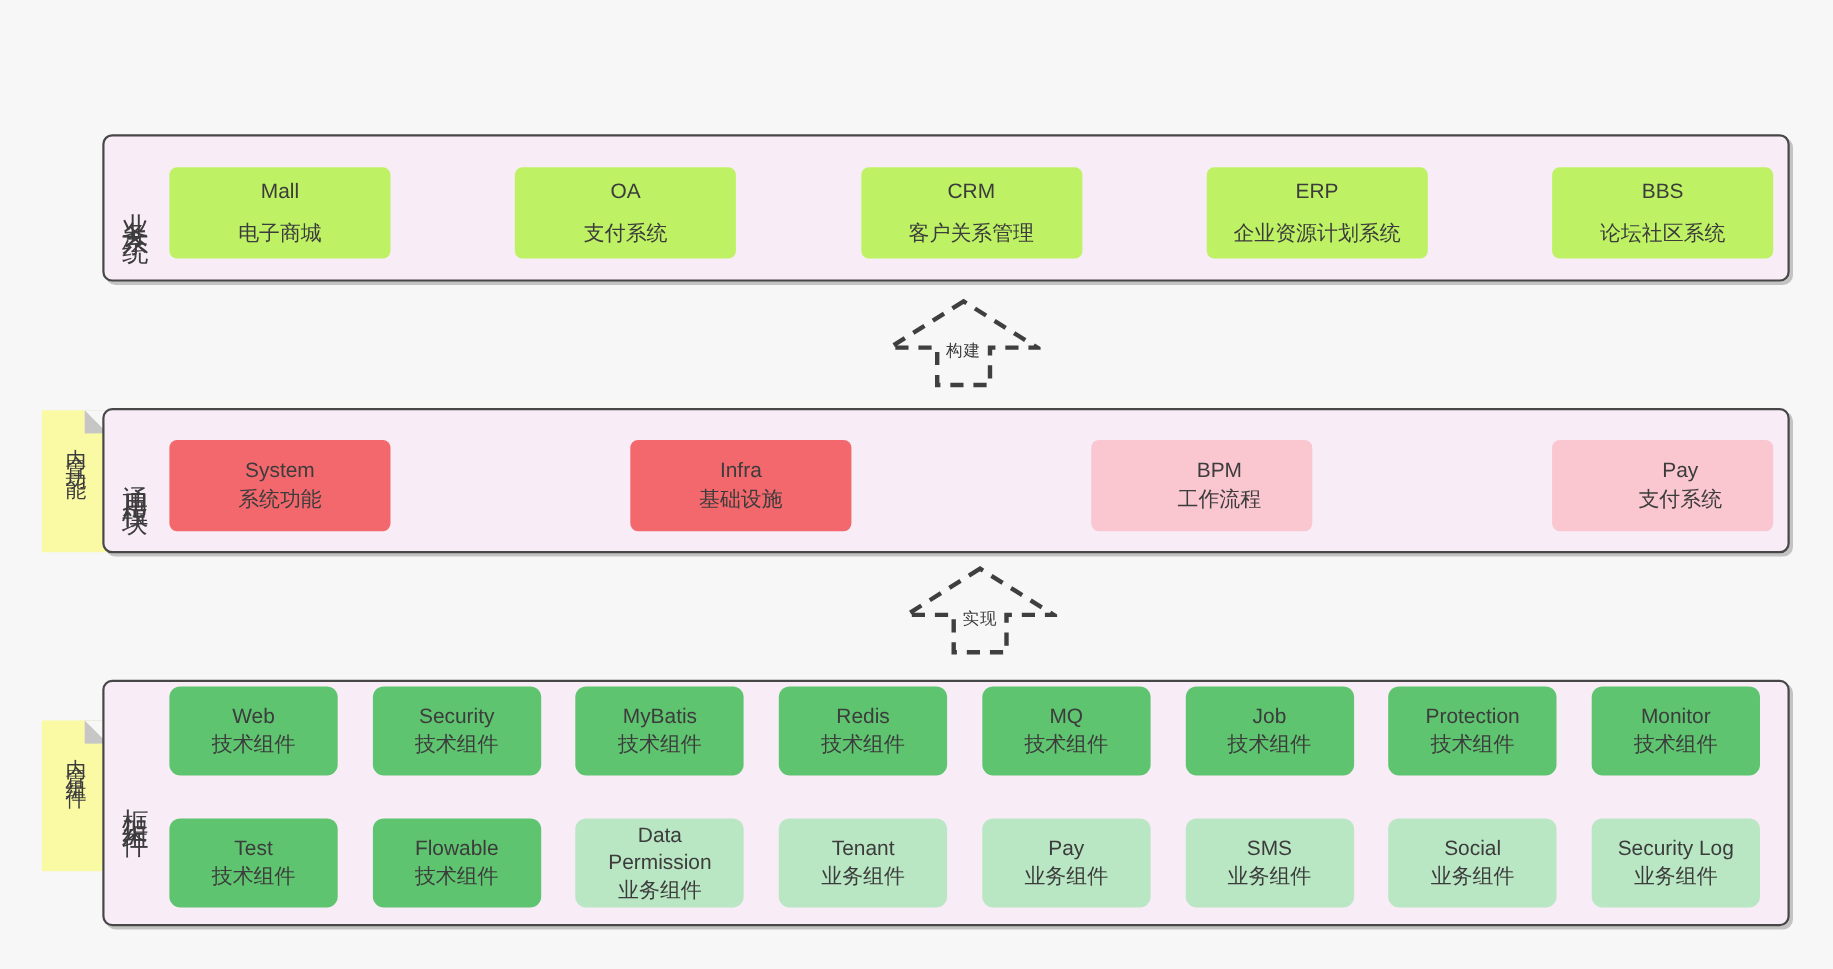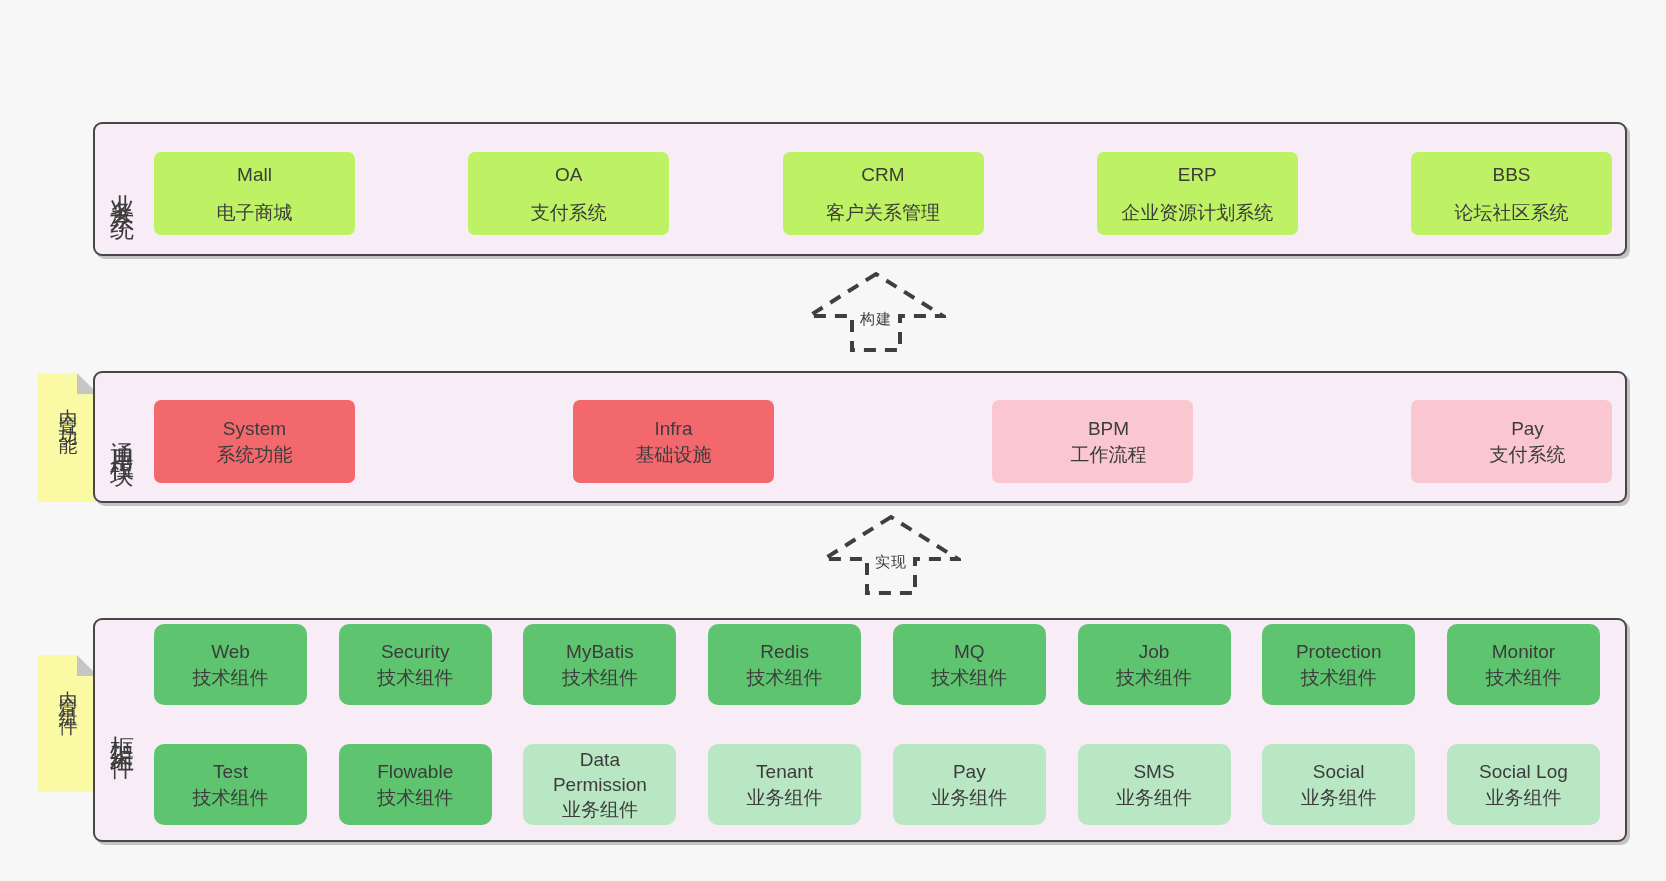--- a/index.html
+++ b/index.html
@@ -262,17 +262,17 @@
     </div>
     <div class="box box-small lightgreen">
       <div>SMS</div>
       <div>业务组件</div>
     </div>
     <div class="box box-small lightgreen">
       <div>Social</div>
       <div>业务组件</div>
     </div>
     <div class="box box-small lightgreen">
-      <div>Social Log</div>
+      <div>Security Log</div>
       <div>业务组件</div>
     </div>
   </div>
 </div>
 
 </body></html>

